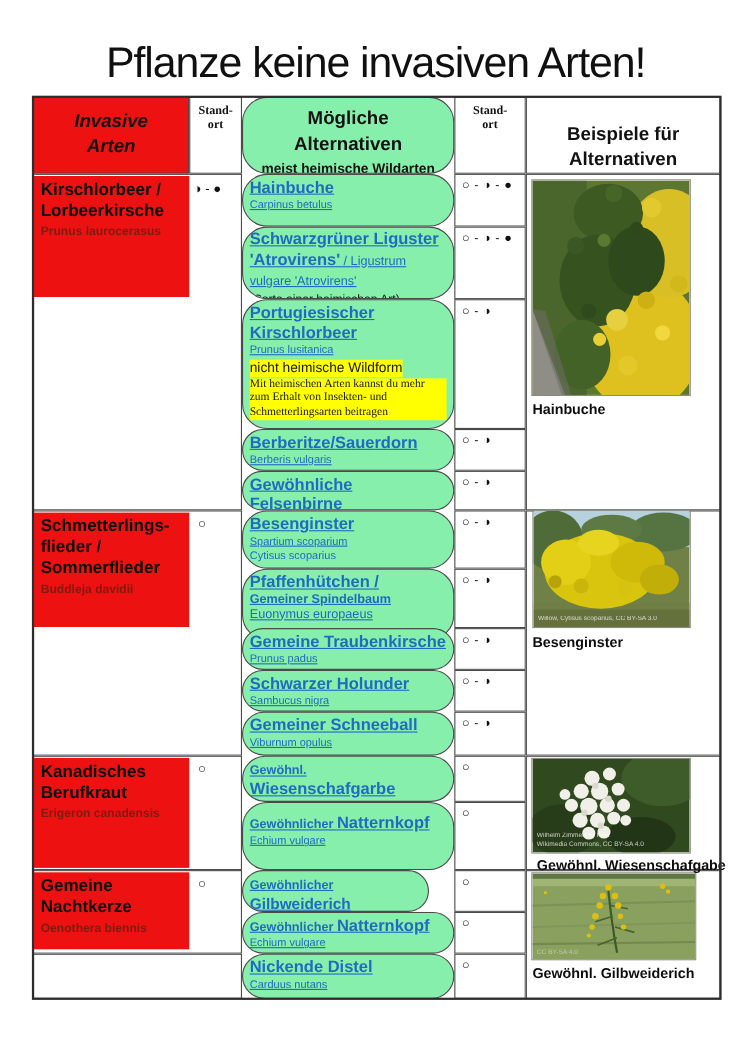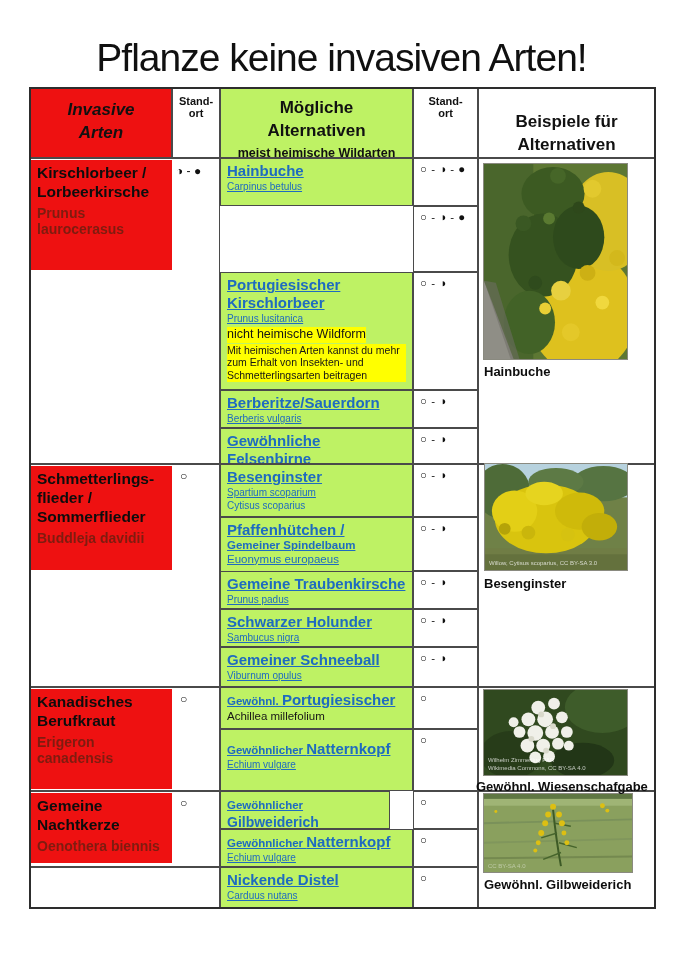--- a/index.html
+++ b/index.html
@@ -3,46 +3,46 @@
 <meta charset="utf-8">
 <style>
   html,body{margin:0;padding:0;background:#fff;}
   .page{position:relative;width:683px;height:966px;background:#ffffff;overflow:hidden;
         font-family:"Liberation Sans", sans-serif;color:#111;}
   .title{position:absolute;top:36px;left:0;width:100%;text-align:center;
          font-size:39px;font-weight:400;letter-spacing:-1px;color:#101010;}
   .cell{position:absolute;box-sizing:border-box;border:1px solid #4a4a4a;background:#fff;overflow:hidden;}
   .frame{position:absolute;left:29px;top:87px;width:627px;height:822px;border:2px solid #2d2d2d;
          box-sizing:border-box;pointer-events:none;z-index:6;background:transparent;}
-  .green{background:#bef264;}
+  .green{background:#86efac;border-radius:23px;}
   .hdr{text-align:center;font-weight:bold;}
   .hdr-red{background:#ee1111;}
   .hdr-big{font-size:17px;line-height:1.35;padding-top:10px;}
   .hdr-inner{width:104px;margin:0 auto;}
   .hdr-inner2{width:150px;margin:0 auto;}
   .hdr-inner3{width:140px;margin:12px auto;}
   .hdr-sub{font-size:12.5px;font-weight:bold;margin-top:2px;}
   .hdr-standort{font-size:11px;font-weight:bold;padding-top:6px;}
-  .hdr-standort .so{width:38px;margin:0 auto;}
+  .hdr-standort .so{width:38px;margin:0 auto;font-family:Liberation Serif, serif;}
   .redbox{position:absolute;box-sizing:border-box;background:#ee1111;padding:4px 7px;z-index:3;}
   .inv-name{font-size:15.5px;font-weight:bold;color:#0d0d0d;line-height:1.22;}
-  .inv-latin{font-size:14px;font-weight:600;color:#7e1c10;margin-top:3px;line-height:1.15;}
+  .inv-latin{font-size:11px;font-weight:600;color:#7e1c10;margin-top:3px;line-height:1.15;}
   .row{padding:3px 6px;}
   .big{color:#1e6bc0;font-weight:bold;font-size:15px;line-height:1.18;}
   .pref{color:#1e6bc0;font-weight:bold;font-size:11.5px;}
   .insm{color:#1e6bc0;font-size:11.5px;font-weight:400;}
   .lat{color:#1e6bc0;font-size:10px;line-height:1.2;margin-top:1px;}
   .lat-black{color:#161616;font-size:11.5px;line-height:1.2;margin-top:1px;}
   .note{color:#161616;font-size:11px;line-height:1.2;margin-top:1px;}
   .sub{font-size:11.5px;line-height:1.2;color:#1e6bc0;}
   .sub b{font-weight:bold;}
   .u{text-decoration:underline;}
   .hl{background:#ffff00;width:fit-content;color:#151515;}
   .hl-big{font-size:12.5px;line-height:1.25;margin-top:2px;}
-  .hl-sm{font-size:10.5px;line-height:1.22;margin-top:1px;}
+  .hl-sm{font-size:10.5px;line-height:1.22;margin-top:1px;font-family:Liberation Serif, serif;}
   .sym{font-size:11.5px;padding-top:4px;text-align:left;padding-left:6px;white-space:nowrap;
        letter-spacing:0.5px;color:#111;}
   .lsym{position:absolute;z-index:4;font-size:12px;white-space:nowrap;color:#111;}
   .photo{position:absolute;z-index:3;border:1px solid #8a8a80;box-sizing:border-box;overflow:hidden;}
   .photo svg{display:block;width:100%;height:100%;}
   .caption{position:absolute;z-index:4;font-size:13px;font-weight:bold;color:#0d0d0d;}
   .wm{position:absolute;z-index:5;font-size:6px;color:rgba(255,255,255,0.72);line-height:1.3;
       white-space:nowrap;overflow:hidden;}
 </style>
 </head>
@@ -98,20 +98,24 @@
     <div class="inv-latin">Oenothera biennis</div>
   </div>
   <div class="lsym" style="left:180px;top:796px;">○</div>
 
   <div class="cell green row" style="left:220px;top:158px;width:193px;height:48px;">
     <div><span class="big u">Hainbuche</span></div>
     <div class="lat u">Carpinus betulus</div>
   </div>
   <div class="cell sym" style="left:413px;top:158px;width:65px;height:48px;">○ - ◑ - ●</div>
 
+  <div class="cell green row" style="left:220px;top:206px;width:193px;height:66px;padding-top:2px;">
+    <div style="line-height:1.16;"><span class="big u">Schwarzgrüner Liguster 'Atrovirens'</span><span class="insm u"> / Ligustrum vulgare 'Atrovirens'</span></div>
+    <div class="note">(Sorte einer heimischen Art)</div>
+  </div>
   <div class="cell sym" style="left:413px;top:206px;width:65px;height:66px;">○ - ◑ - ●</div>
 
   <div class="cell green row" style="left:220px;top:272px;width:193px;height:118px;">
     <div><span class="big u">Portugiesischer Kirschlorbeer</span></div>
     <div class="lat u">Prunus lusitanica</div>
     <div class="hl hl-big">nicht heimische Wildform</div>
     <div class="hl hl-sm">Mit heimischen Arten kannst du mehr zum Erhalt von Insekten- und Schmetterlingsarten beitragen</div>
   </div>
   <div class="cell sym" style="left:413px;top:272px;width:65px;height:118px;">○ - ◑</div>
 
@@ -152,21 +156,21 @@
   </div>
   <div class="cell sym" style="left:413px;top:609px;width:65px;height:38px;">○ - ◑</div>
 
   <div class="cell green row" style="left:220px;top:647px;width:193px;height:40px;">
     <div><span class="big u">Gemeiner Schneeball</span></div>
     <div class="lat u">Viburnum opulus</div>
   </div>
   <div class="cell sym" style="left:413px;top:647px;width:65px;height:40px;">○ - ◑</div>
 
   <div class="cell green row" style="left:220px;top:687px;width:193px;height:42px;">
-    <div><span class="pref u">Gewöhnl. </span><span class="big u">Portugiesischer</span></div>
+    <div><span class="pref u">Gewöhnl. </span><span class="big u">Wiesenschafgarbe</span></div>
     <div class="lat-black">Achillea millefolium</div>
   </div>
   <div class="cell sym" style="left:413px;top:687px;width:65px;height:42px;">○</div>
 
   <div class="cell green row" style="left:220px;top:729px;width:193px;height:62px;padding-top:10px;">
     <div><span class="pref u">Gewöhnlicher </span><span class="big u">Natternkopf</span></div>
     <div class="lat u">Echium vulgare</div>
   </div>
   <div class="cell sym" style="left:413px;top:729px;width:65px;height:62px;">○</div>
 
@@ -272,21 +276,21 @@
           <circle cx="70" cy="37" r="3"></circle>
         <circle cx="48" cy="50" r="3"></circle>
           <circle cx="63" cy="62" r="3"></circle>
       </g>
     </svg>
   </div>
   <div class="wm" style="left:488px;top:757px;width:136px;">
     <div>Wilhelm Zimmerling PAR</div>
     <div>Wikimedia Commons, CC BY-SA 4.0</div>
   </div>
-  <div class="caption" style="left:476px;top:779px;">Gewöhnl. Wiesenschafgabe</div>
+  <div class="caption" style="left:488px;top:779px;">Gewöhnl. Wiesenschafgabe</div>
 
   <div class="photo" style="left:483px;top:793px;width:150px;height:80px;">
     <svg viewBox="0 0 150 80" preserveAspectRatio="none">
       <rect width="150" height="80" fill="#8aa05e"></rect>
       <rect width="150" height="12" fill="#9fb475"></rect>
       <rect width="150" height="5" fill="#5f7743"></rect>
       <path d="M0,30 L150,26" stroke="#7a915a" stroke-width="2" fill="none"></path>
       <path d="M0,50 L150,46" stroke="#80965c" stroke-width="2" fill="none"></path>
       <path d="M0,66 L150,64" stroke="#74894f" stroke-width="2" fill="none"></path>
       <path d="M78,74 C74,52 72,36 70,16" stroke="#3d5a26" stroke-width="2" fill="none"></path>

